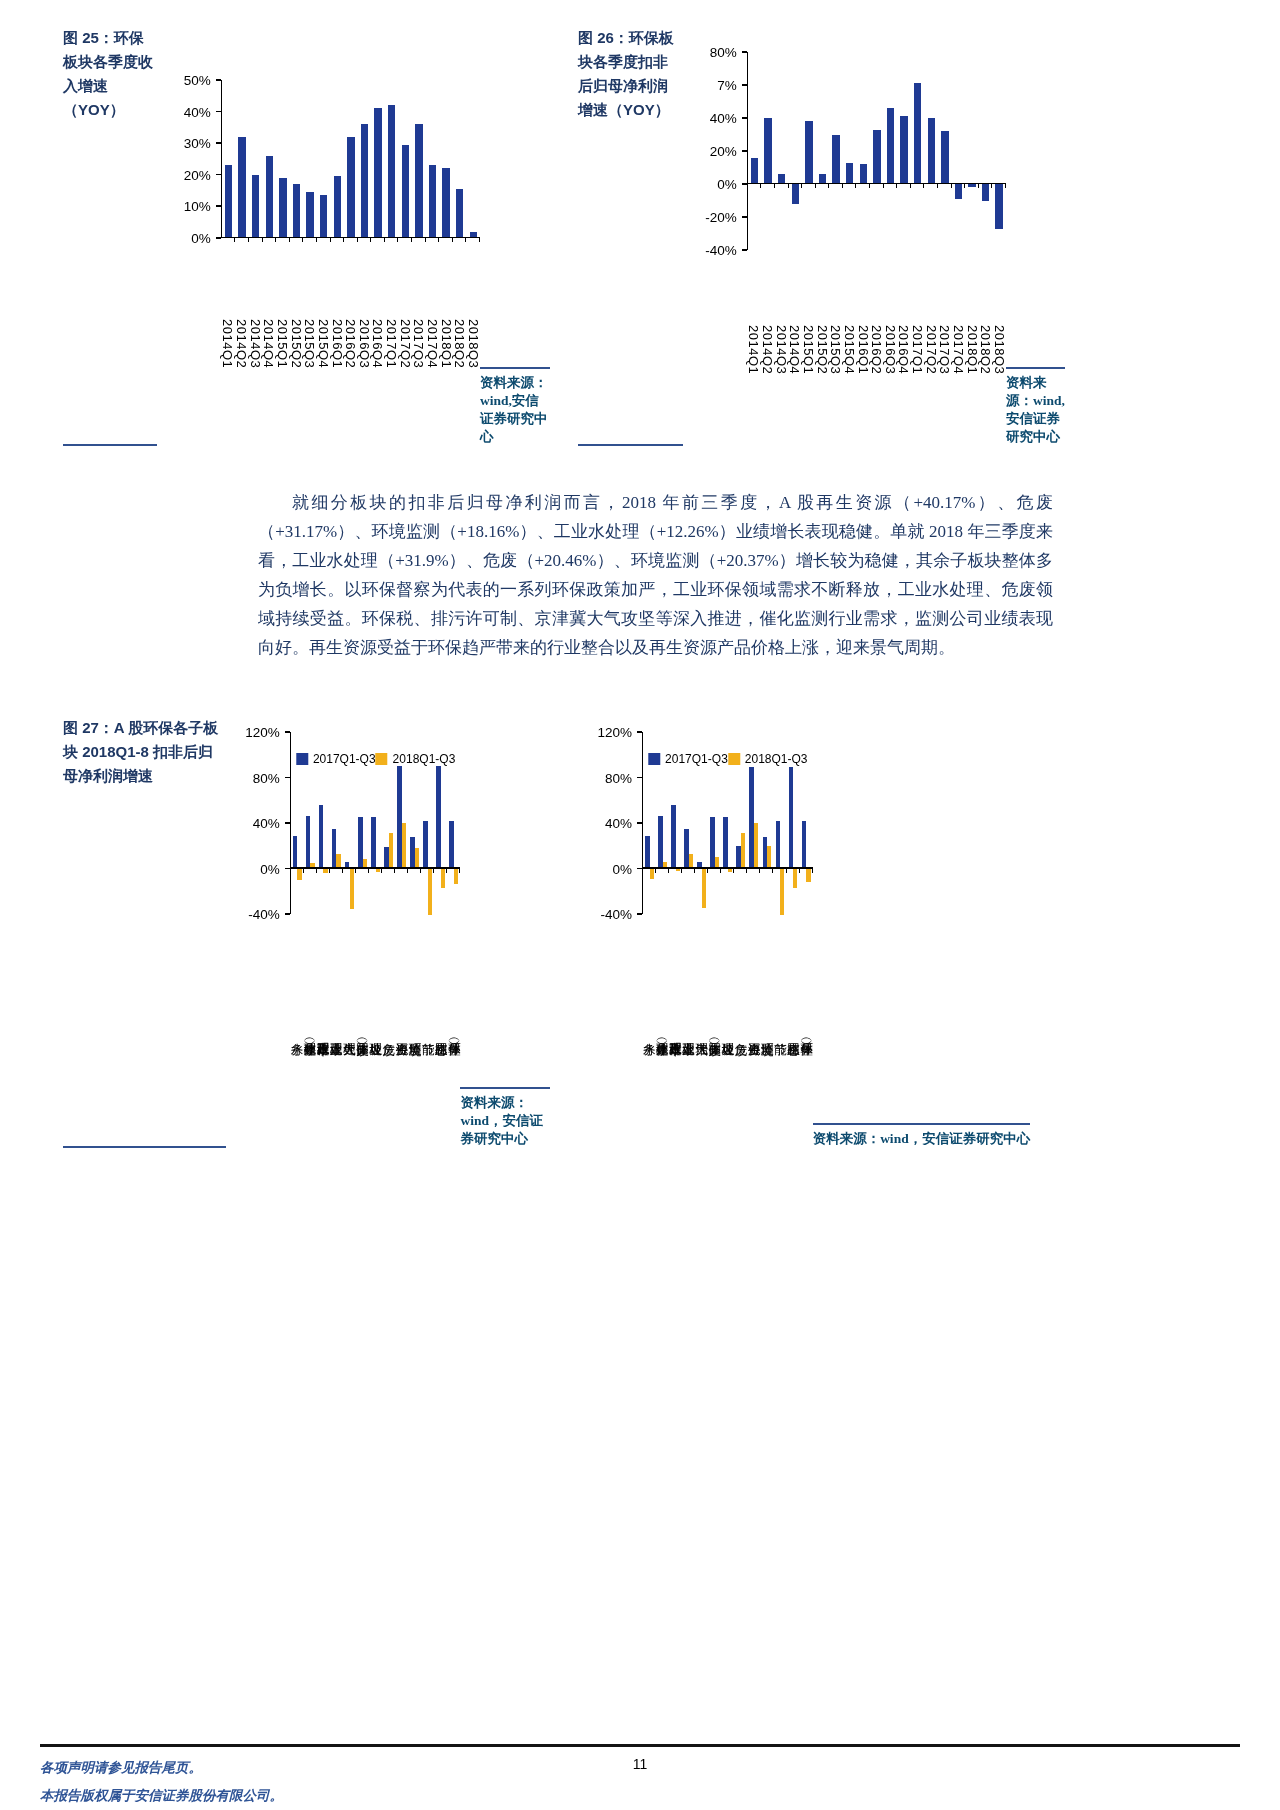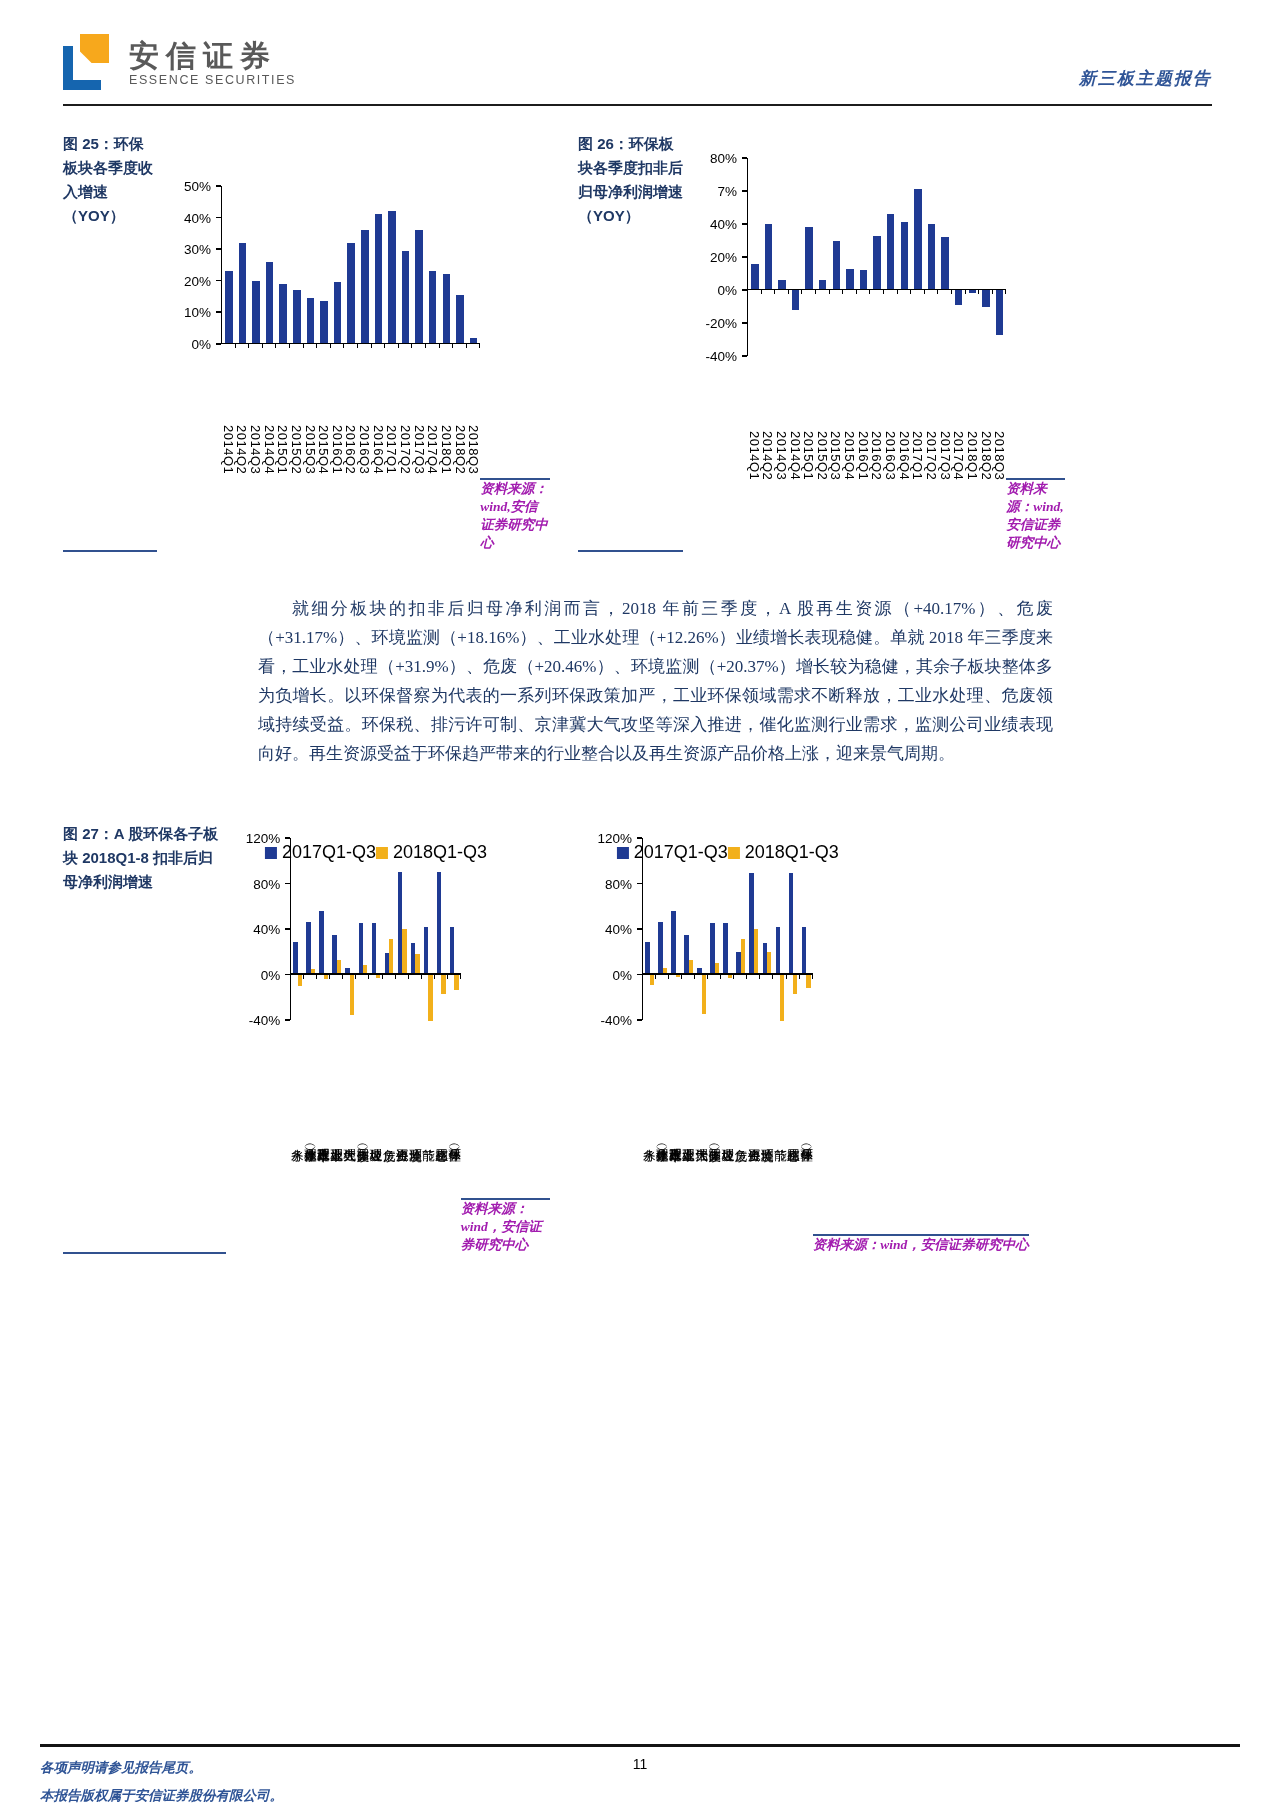--- a/index.html
+++ b/index.html
@@ -22,40 +22,40 @@
                 color:#2F5496;font-size:17px;letter-spacing:2px;padding-bottom:2px;}
 
   
   .figrow{display:flex;gap:28px;margin:26px 63px 0 63px;}
   .figure{width:487px;display:flex;flex-direction:row;}
   .figrow1 .figure{height:420px;}
   .figrow2 .figure{height:432px;}
   .fig-title{font-size:15px;font-weight:bold;color:#1F3864;line-height:1.6;
              border-bottom:2px solid #31518F;padding-bottom:5px;}
   .figrow2 .fig-title{min-height:48px;}
-  .fig-source{margin-top:auto;border-top:2px solid #31518F;
-              font-family:"Liberation Serif",serif;font-style:italic;font-weight:bold;
-              color:#a21caf;font-size:13.5px;}
+  .fig-source{margin-top:auto;border-top:2px solid #31518F;padding-top:5px;
+              font-family:"Liberation Serif",serif;font-weight:bold;
+              color:#0c4a6e;font-size:13.5px;}
 
   
   .chart{display:grid;grid-template-columns:64px 1fr;}
   .fig25{margin-top:54px;}  .fig25 .yaxis,.fig25 .plot{height:158px;}
   .fig26{margin-top:26px;}  .fig26 .yaxis,.fig26 .plot{height:198px;}
   .fig27,.fig28{margin-top:16px;}
   .fig27 .yaxis,.fig27 .plot,.fig28 .yaxis,.fig28 .plot{height:182px;}
   .yaxis{position:relative;font-size:13.5px;}
   .ylab{position:absolute;right:10px;transform:translateY(50%);white-space:nowrap;}
   .ytickm{position:absolute;right:0;width:5px;height:1.5px;background:#000;}
   .plot{position:relative;border-left:1.5px solid #000;display:flex;overflow:visible;}
   .zline{position:absolute;left:0;right:0;height:1.5px;background:#000;z-index:2;}
   .group{flex:1 1 0;position:relative;}
   .bar{position:absolute;z-index:1;}
   .xtick{position:absolute;width:1px;height:4px;background:#000;right:0;z-index:2;}
-  .legend{position:absolute;top:4px;left:50%;transform:translateX(-50%);
-          display:flex;z-index:3;font-size:18px;white-space:nowrap;}
+  .legend{position:absolute;top:20px;left:50%;transform:translateX(-50%);
+          display:flex;z-index:3;font-size:12px;white-space:nowrap;}
   .legend-item{display:flex;align-items:center;gap:5px;}
   .legend-swatch{width:12px;height:12px;flex:0 0 auto;}
   .xlabels{display:flex;padding-top:4px;}
   .xlab{flex:1 1 0;display:flex;justify-content:center;}
   .xlab span{writing-mode:vertical-rl;text-orientation:mixed;font-size:12.5px;line-height:1.05;}
   .figrow1 .xlab span{font-size:13px;letter-spacing:0.5px;}
 
   
   .para{width:795px;margin:42px 0 0 258px;font-family:"Liberation Serif",serif;
         font-size:17px;line-height:29px;text-align:justify;text-indent:2em;color:#1F3864;}
@@ -66,33 +66,20 @@
   .footer{position:absolute;left:40px;right:40px;top:1744px;border-top:3px solid #141414;padding-top:7px;}
   .footer-line{font-family:"Liberation Serif",serif;font-style:italic;font-weight:bold;
                color:#2F5496;font-size:13.5px;line-height:2.1;}
   .footer-page{position:absolute;left:0;right:0;top:9px;text-align:center;font-size:14px;color:#000;}
 </style>
 </head>
 <body>
 
 <div class="page">
 
-  <div class="header">
-    <div class="logo">
-      <div class="logo-icon">
-        <div class="logo-orange"></div>
-        <div class="logo-blue"></div>
-      </div>
-      <div class="logo-text">
-        <span class="logo-cn">安信证券</span>
-        <span class="logo-en">ESSENCE SECURITIES</span>
-      </div>
-    </div>
-    <div class="header-right">新三板主题报告</div>
-  </div>
 
   <div class="figrow figrow1">
     <div class="figure">
       <div class="fig-title">图 25：环保板块各季度收入增速（YOY）</div>
       <div class="chart fig25">
           <div class="yaxis">
             <div class="ylab" style="bottom: 100%;">50%</div>
             <div class="ytickm" style="bottom: calc(100% - 0.5px);"></div>
             <div class="ylab" style="bottom: 80%;">40%</div>
             <div class="ytickm" style="bottom: calc(80% - 0.5px);"></div>

